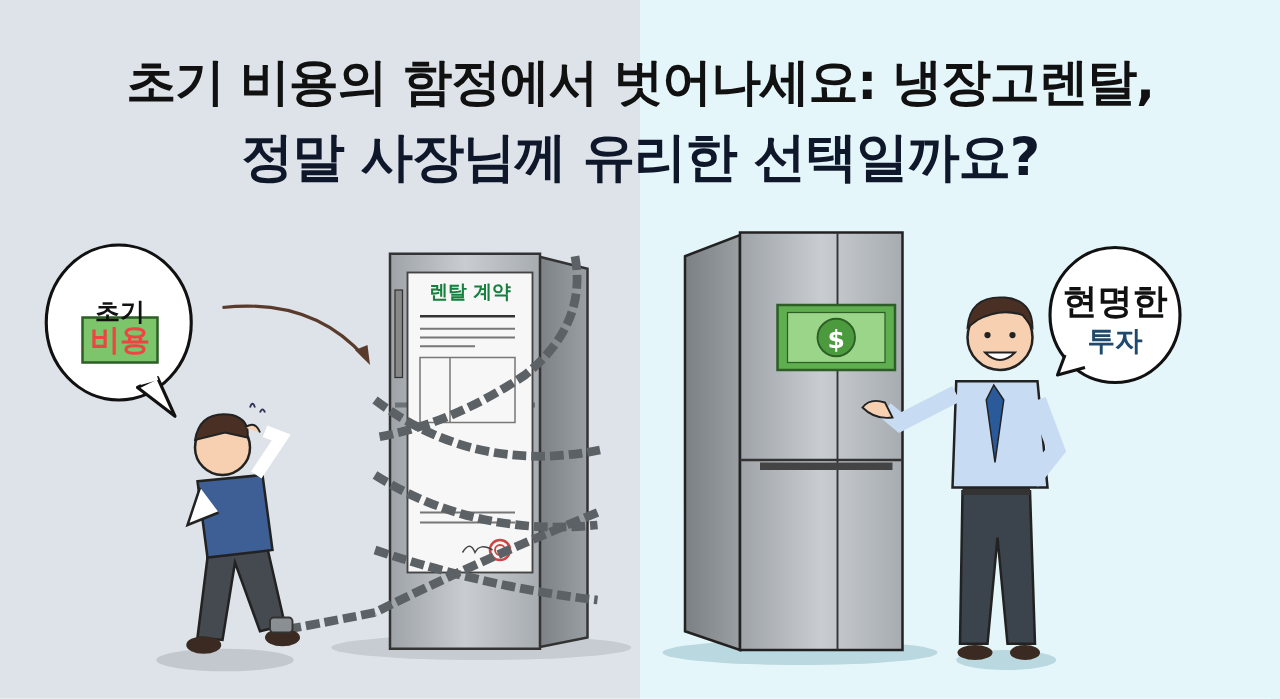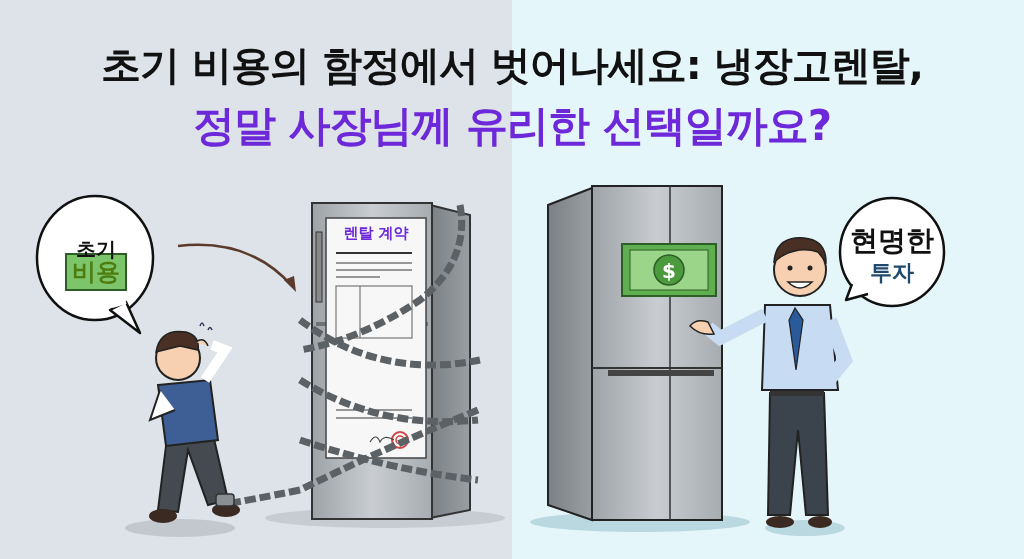--- a/index.html
+++ b/index.html
@@ -1,21 +1,21 @@
 <!DOCTYPE html>
 <html><head>
   <meta charset="utf-8">
   <style>
     html, body { margin: 0; padding: 0; }
     body { width: 1024px; height: 559px; overflow: hidden; position: relative; font-family: "DejaVu Sans", sans-serif; }
     .bg-left { position: absolute; left: 0; top: 0; width: 512px; height: 559px; background: #dde3e8; }
     .bg-right { position: absolute; left: 512px; top: 0; width: 512px; height: 559px; background: #e5f6fa; }
     .title { position: absolute; left: 0; width: 1024px; text-align: center; font-weight: bold; letter-spacing: -1px; }
     .title.l1 { top: 38px; font-size: 40px; color: #111; }
-    .title.l2 { top: 98px; font-size: 42px; color: #6d28d9; }
+    .title.l2 { top: 98px; font-size: 42px; color: #0f172a; }
     svg.scene { position: absolute; left: 0; top: 0; }
     .bubble-text { position: absolute; font-weight: bold; text-align: center; }
   </style>
 </head>
 <body>
 
 <div class="bg-left"></div>
 <div class="bg-right"></div>
 
 <div class="title l1">초기 비용의 함정에서 벗어나세요: 냉장고렌탈,</div>
@@ -124,16 +124,16 @@
     <path d="M795 308 L789 320 L796 370 L803 320 Z" fill="#2a5a9a" stroke="#222" stroke-width="1.2"></path>
     <circle cx="800" cy="270" r="26" fill="#f6d0b1" stroke="#222" stroke-width="2"></circle>
     <path d="M774 262 Q776 236 804 238 Q826 240 826 262 L818 252 Q800 246 782 256 Z" fill="#4a3024" stroke="#222" stroke-width="1.5"></path>
     <circle cx="790" cy="268" r="2.5" fill="#222"></circle>
     <circle cx="810" cy="268" r="2.5" fill="#222"></circle>
     <path d="M788 282 Q800 294 812 282 Z" fill="#fff" stroke="#222" stroke-width="1.5"></path>
   </g>
 </svg>
 
 <div class="bubble-text" style="left:67px; top:236px; width:58px; font-size:20px; color:#111;">초기</div>
-<div class="bubble-text" style="left:66px; top:256px; width:60px; font-size:24px; color:#4d7c0f;">비용</div>
-<div class="bubble-text" style="left:328px; top:224px; width:96px; font-size:15px; color:#6d28d9;">렌탈 계약</div>
+<div class="bubble-text" style="left:66px; top:256px; width:60px; font-size:24px; color:#ef4444;">비용</div>
+<div class="bubble-text" style="left:328px; top:224px; width:96px; font-size:15px; color:#15803d;">렌탈 계약</div>
 <div class="bubble-text" style="left:850px; top:222px; width:84px; font-size:28px; color:#111;">현명한</div>
 <div class="bubble-text" style="left:850px; top:258px; width:84px; font-size:22px; color:#1f4a6e;">투자</div>
 
 </body></html>

